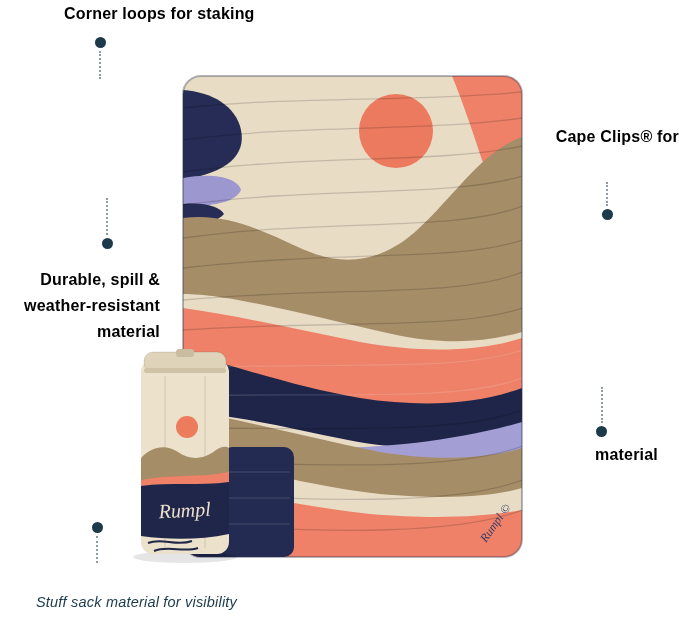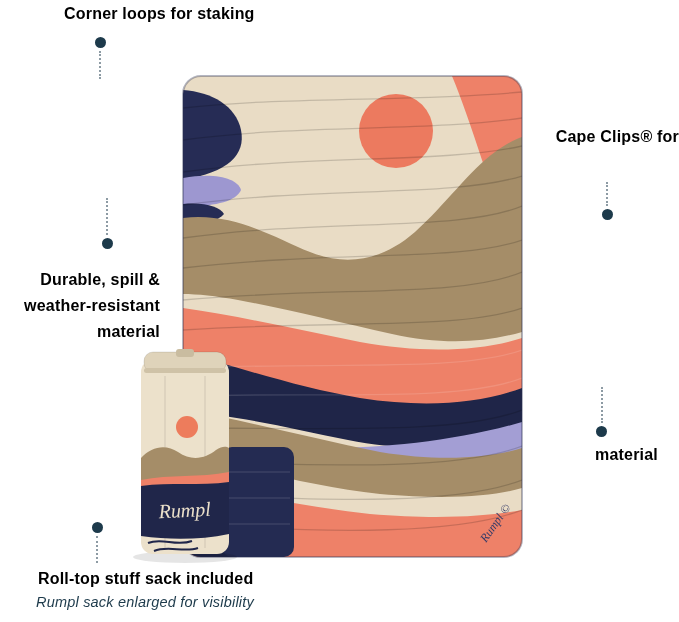--- a/index.html
+++ b/index.html
@@ -157,16 +157,15 @@
   </div>
 
   <div class="leader" style="left:601px;top:387px;height:36px;"></div>
   <div class="dot" style="left:596px;top:426px;"></div>
   <div class="callout center" style="left:558px;top:442px;width:100px;">
     <div>material</div>
   </div>
 
   <div class="dot" style="left:92px;top:522px;"></div>
   <div class="leader" style="left:96px;top:536px;height:27px;"></div>
-  <div class="callout" style="left:38px;top:566px;">Roll-top stuff sack included</div>
-  <div class="note" style="left:36px;top:594px;">Rumpl sack enlarged for visibility</div>
+  <div class="note" style="left:36px;top:594px;">Stuff sack material for visibility</div>
 
 </div>
 
 </body></html>

